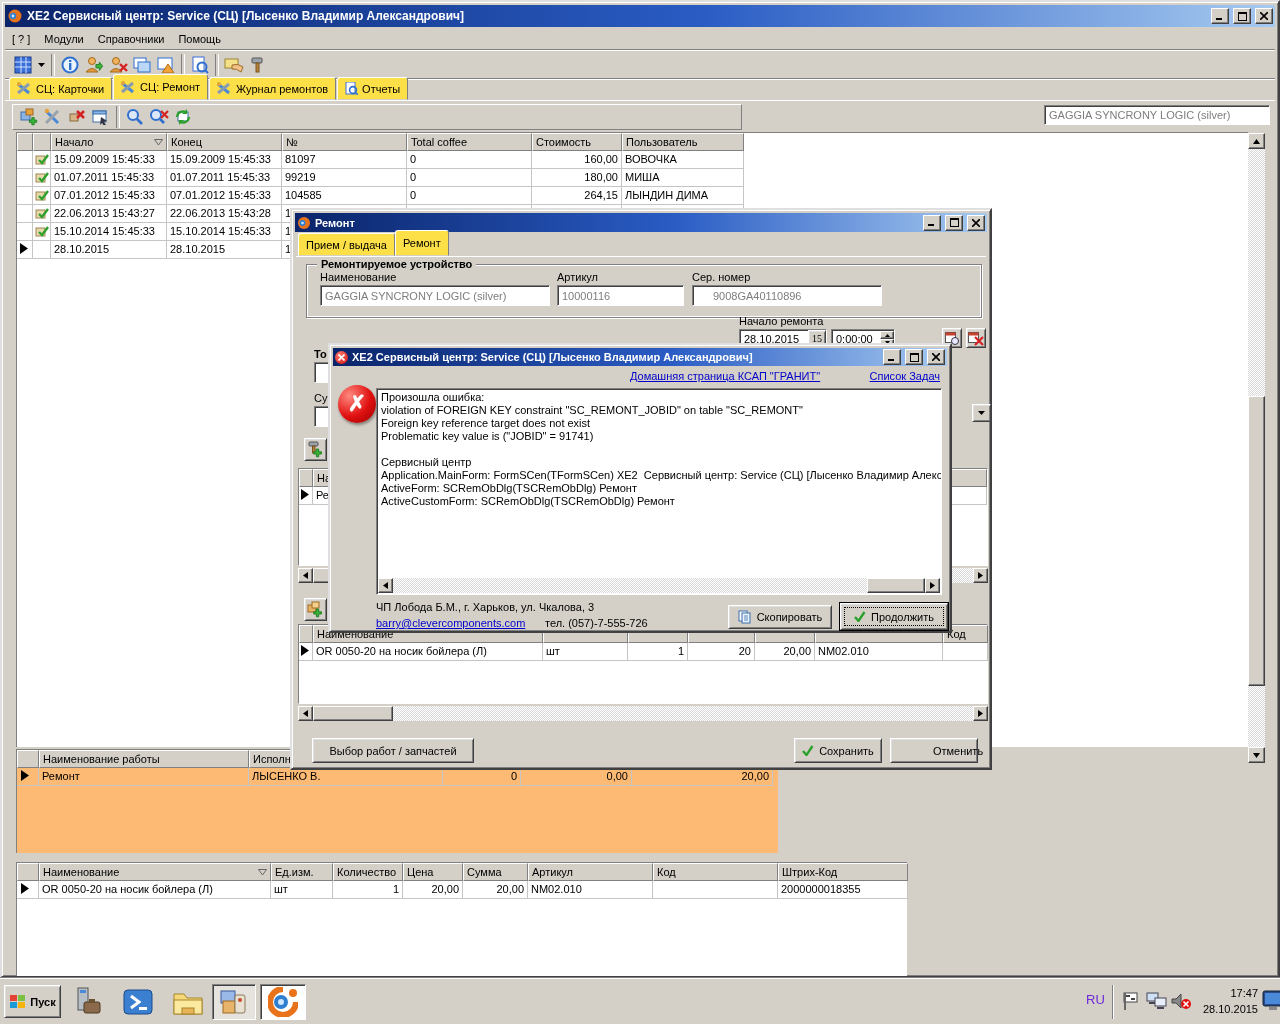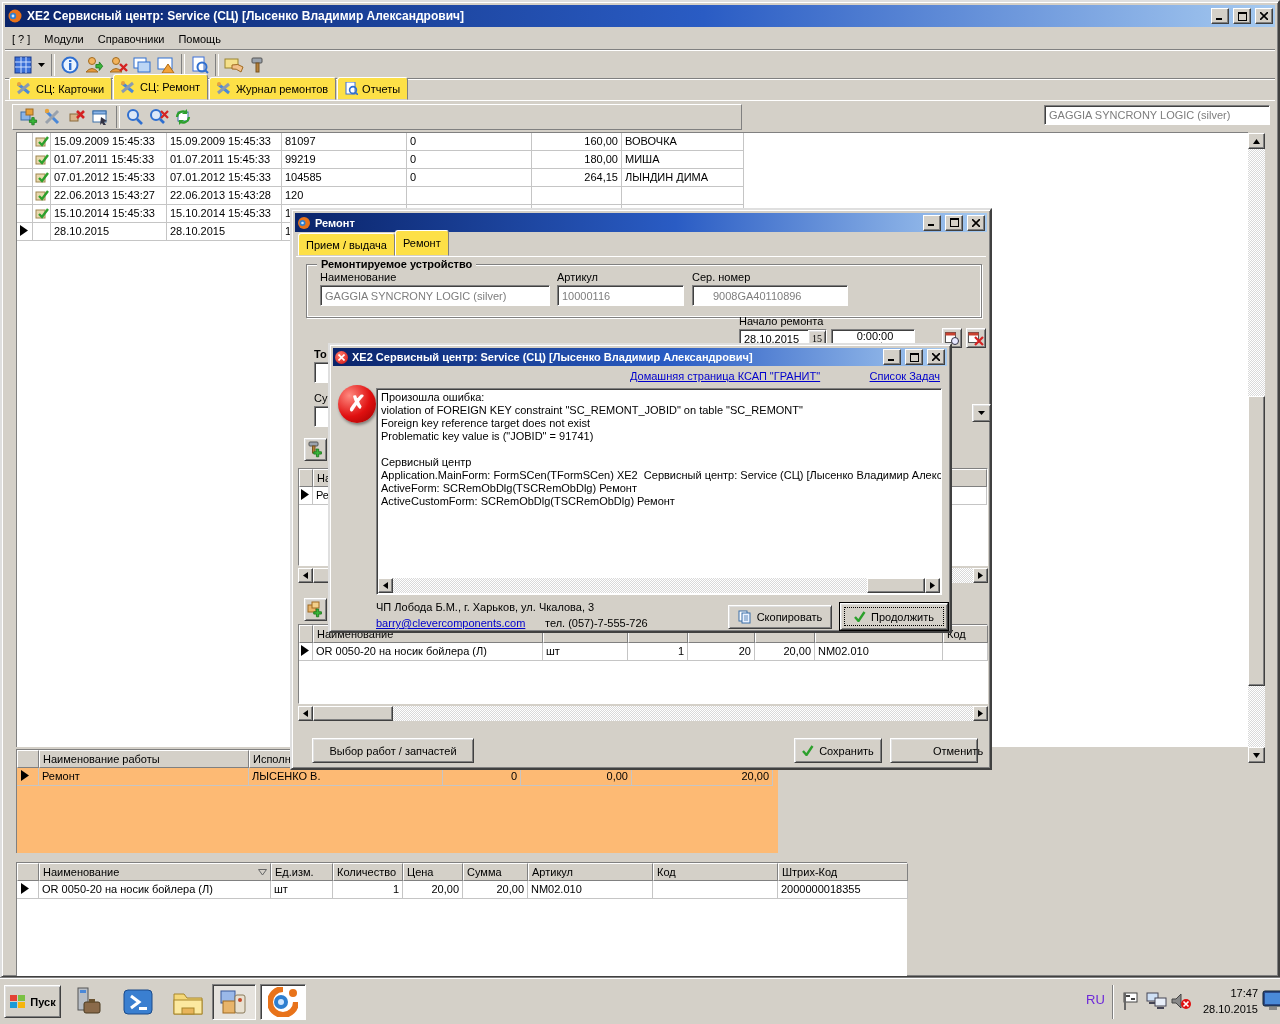--- a/index.html
+++ b/index.html
@@ -258,20 +258,35 @@
           <path d="M13 1 v5 h-5 z" fill="#2ca02c"></path>
           <path d="M15 9 a6 6 0 0 1 -10 4" fill="none" stroke="#2ca02c" stroke-width="2.2"></path>
           <path d="M5 17 v-5 h5 z" fill="#2ca02c"></path>
         </svg>
       </span>
   </div>
 
   <input class="abs edit gray" style="left: 1042px; top: 103px; width: 226px; height: 20px;" value="GAGGIA SYNCRONY LOGIC (silver)">
 
   <div class="abs" style="left:14px;top:130px;width:1232px;height:615px;background:#fff;border-top:1px solid #808080;border-left:1px solid #808080;">
+    <div class="grow-row">
+      <div class="hcell" style="width:16px;"></div>
+      <div class="hcell" style="width:18px;"></div>
+      <div class="hcell" style="width:116px;justify-content:space-between;">
+          <span>Начало</span>
+          <svg width="9" height="7">
+            <path d="M0.5 0.5 H8.5 L4.5 6 Z" fill="none" stroke="#666"></path>
+          </svg>
+        </div>
+      <div class="hcell" style="width:115px;">Конец</div>
+      <div class="hcell" style="width:125px;">№</div>
+      <div class="hcell" style="width:125px;">Total coffee</div>
+      <div class="hcell" style="width:90px;">Стоимость</div>
+      <div class="hcell" style="width:122px;">Пользователь</div>
+    </div>
 
     <div class="grow-row">
       <div class="cell" style="width:16px;"></div>
       <div class="cell" style="width:18px;padding:1px 0 0 2px;">
           <svg width="14" height="14">
             <rect x="1" y="4" width="9" height="8" fill="#e9d8ae" stroke="#a08850"></rect>
             <path d="M4 8 l3 3 6 -8" fill="none" stroke="#2ca02c" stroke-width="2.4"></path>
           </svg>
         </div>
       <div class="cell" style="width:116px;">15.09.2009 15:45:33</div>
@@ -468,28 +483,28 @@
   </div>
 
   <div class="abs groupbox" style="left:14px;top:54px;width:676px;height:54px;">
     <span class="legend">Ремонтируемое устройство</span>
   </div>
   <span class="abs" style="left:28px;top:61px;">Наименование</span>
   <input class="abs edit gray" style="left: 28px; top: 75px; width: 230px; height: 21px;" value="GAGGIA SYNCRONY LOGIC (silver)">
   <span class="abs" style="left:265px;top:61px;">Артикул</span>
   <input class="abs edit gray" style="left: 265px; top: 75px; width: 127px; height: 21px;" value="10000116">
   <span class="abs" style="left:400px;top:61px;">Сер. номер</span>
-  <input class="abs edit gray" style="left: 400px; top: 75px; width: 156px; height: 21px; padding-left: 20px;" value="9008GA40110896">
+  <input class="abs edit gray" style="left: 400px; top: 75px; width: 190px; height: 21px; padding-left: 20px;" value="9008GA40110896">
 
   <span class="abs" style="left:447px;top:105px;">Начало ремонта</span>
   <div class="abs edit flex" style="left:447px;top:119px;width:88px;height:19px;padding:0 0 0 4px;">
     <span style="flex:1;">28.10.2015</span>
     <span class="raised flex" style="width:16px;height:15px;justify-content:center;font-size:10px;font-family:Liberation Serif, serif;">15</span>
   </div>
-  <div class="abs edit flex" style="left:539px;top:119px;width:84px;height:19px;padding:0 0 0 4px;flex-direction:column;">
+  <div class="abs edit flex" style="left:539px;top:119px;width:64px;height:19px;padding:0 0 0 4px;">
     <span style="flex:1;">0:00:00</span>
     <span style="display:flex;flex-direction:column;width:14px;height:15px;">
       <span class="sbtn" style="height:8px;">
           <svg width="5" height="3">
             <path d="M2.5 0 L5 3 H0 Z" fill="#000"></path>
           </svg>
         </span>
       <span class="sbtn" style="height:7px;">
           <svg width="5" height="3">
             <path d="M0 0 H5 L2.5 3 Z" fill="#000"></path>

